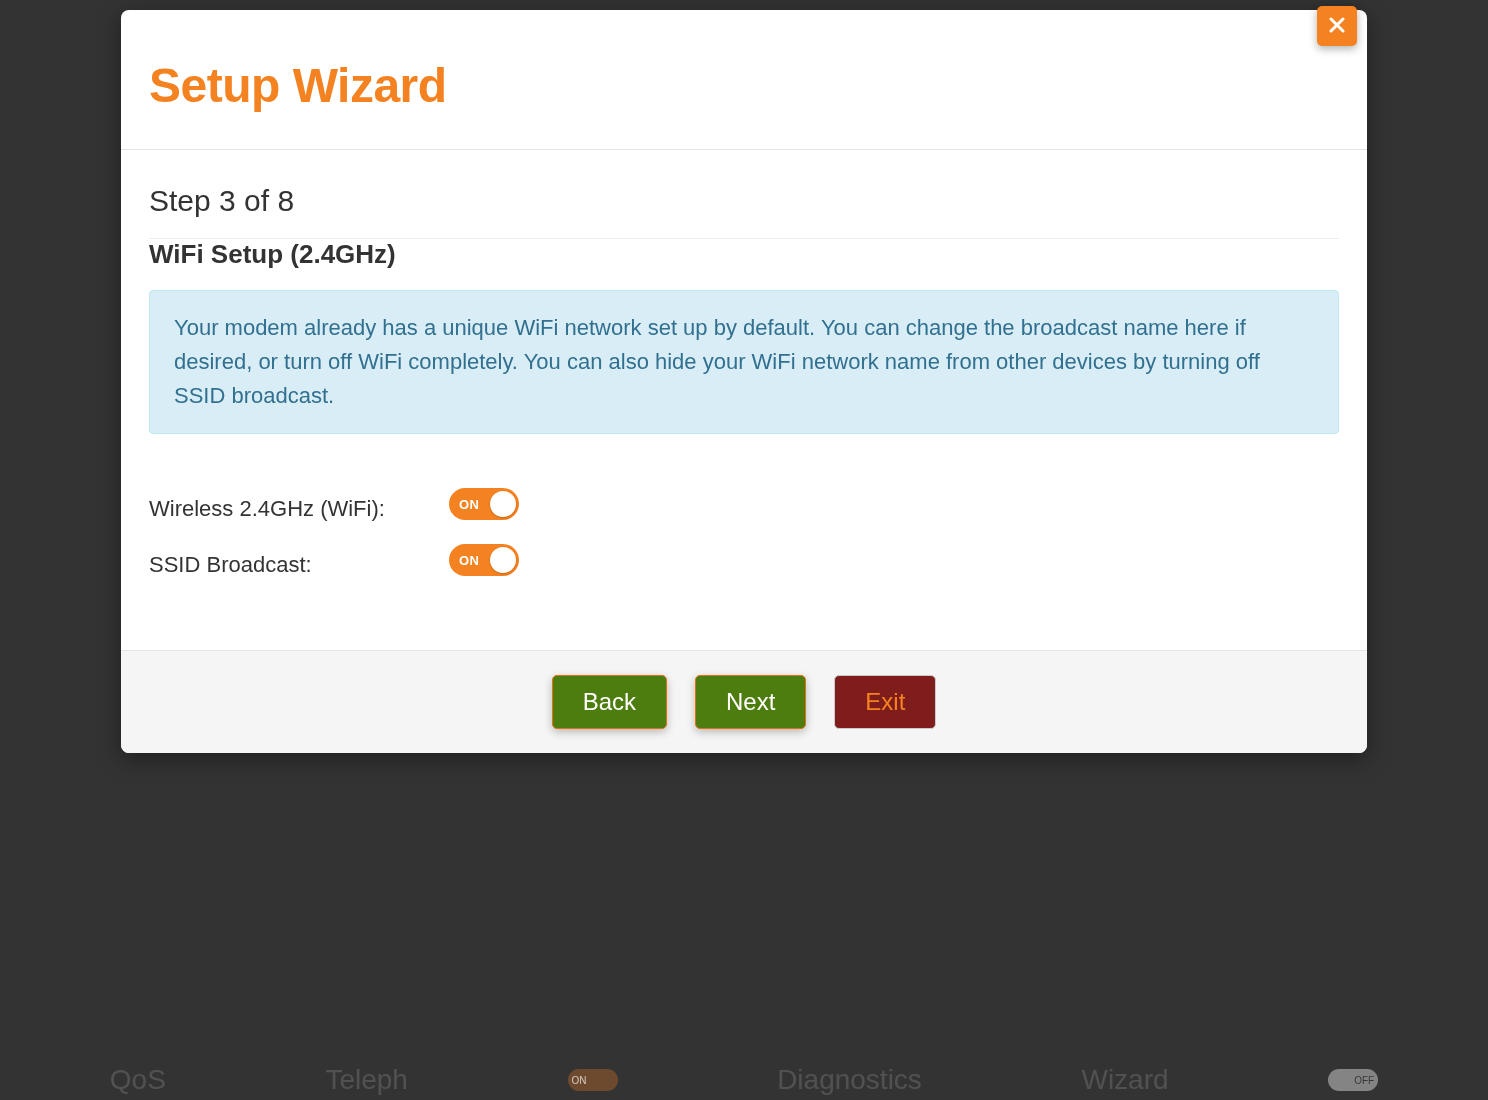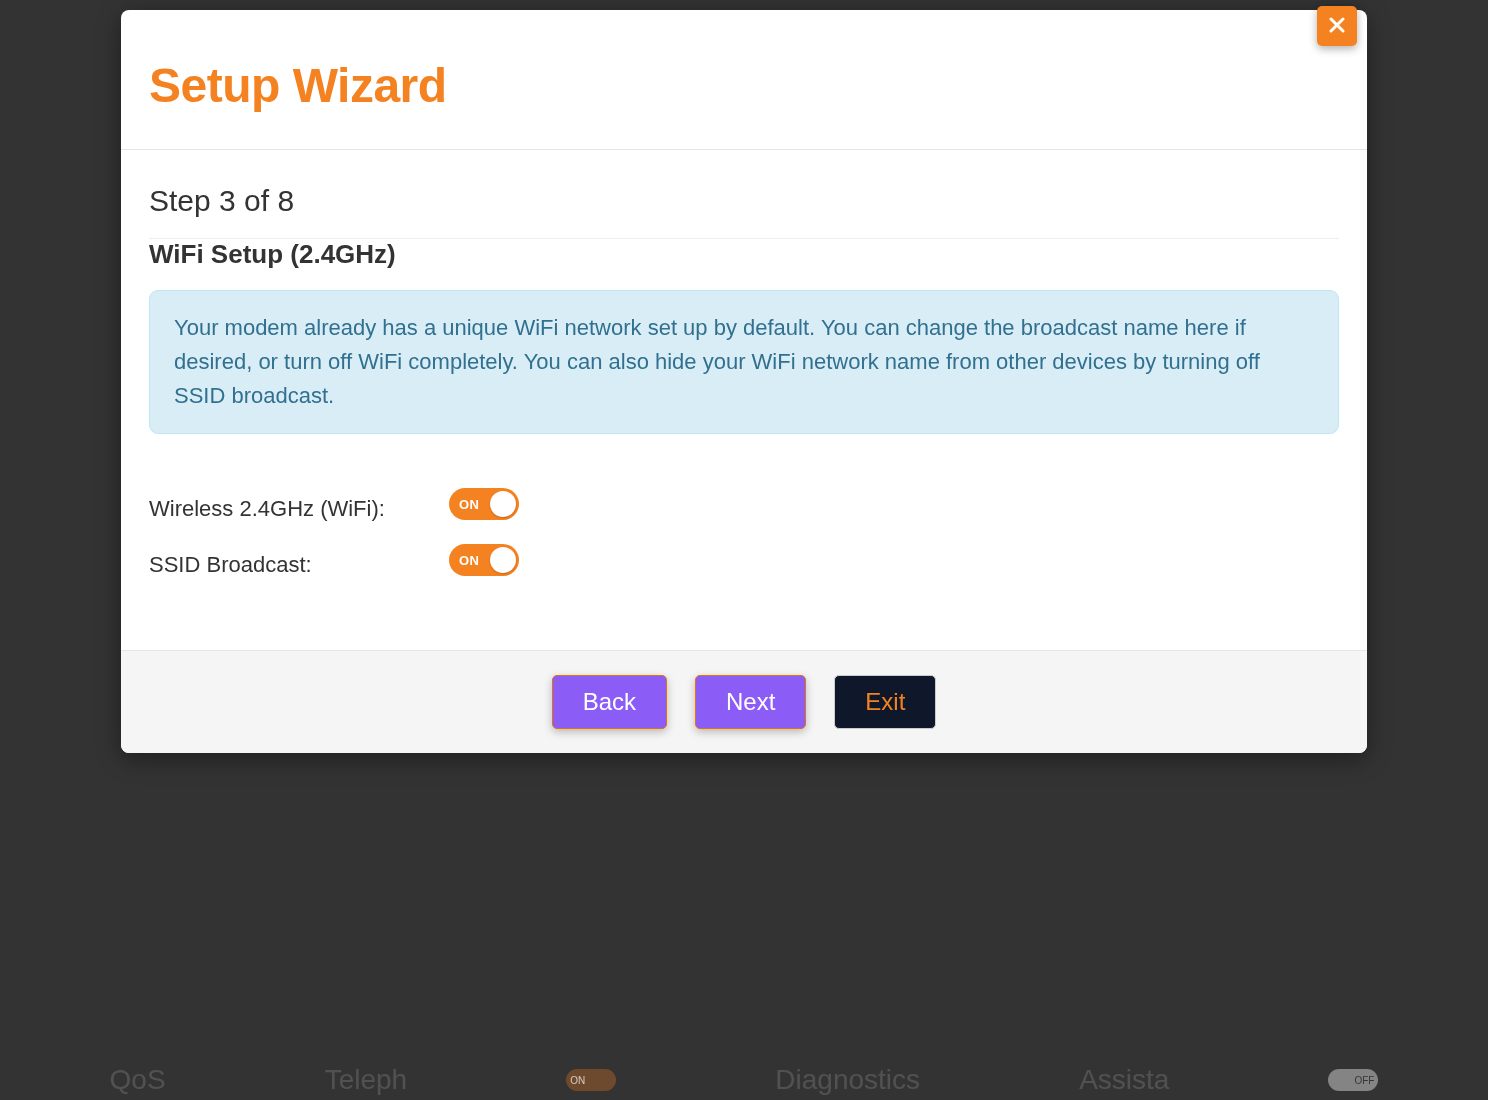--- a/index.html
+++ b/index.html
@@ -92,21 +92,21 @@
     .section-heading {
       font-size: 26px;
       font-weight: 700;
       color: #333;
       margin-bottom: 20px;
     }
     .alert-info {
       background: #d9edf7;
       border: 1px solid #bce8f1;
       color: #31708f;
-      border-radius: 9px;
+      border-radius: 4px;
       padding: 20px 24px;
       font-size: 22px;
       line-height: 1.55;
       margin-bottom: 36px;
     }
     .form {
       display: table;
       border-spacing: 0 18px;
     }
     .form-row { display: table-row; }
@@ -167,41 +167,41 @@
       gap: 28px;
     }
     .btn {
       font-size: 24px;
       padding: 12px 30px;
       border-radius: 5px;
       cursor: pointer;
       border: 1px solid transparent;
     }
     .btn-primary {
-      background: #8b5cf6;
+      background: #4d7c0f;
       color: #fff;
       border-color: #e0730f;
       box-shadow: 0 3px 8px rgba(0,0,0,0.25);
     }
     .btn-default {
-      background: #0f172a;
+      background: #7f1d1d;
       color: #f58220;
       border-color: #ccc;
       text-align: center;
     }
   </style>
 </head>
 <body>
 
 <div class="bg-nav">
   <span>QoS</span>
   <span>Teleph</span>
   <span class="bg-toggle-on">ON</span>
   <span>Diagnostics</span>
-  <span>Assista</span>
+  <span>Wizard</span>
   <span class="bg-toggle-off">OFF</span>
 </div>
 
 <div class="modal">
 
   <button class="modal-close">
     <span>
       <svg width="16" height="16" viewBox="0 0 16 16">
           <path d="M2 2 L14 14 M14 2 L2 14" stroke="#fff" stroke-width="3" stroke-linecap="round"></path>
         </svg>

